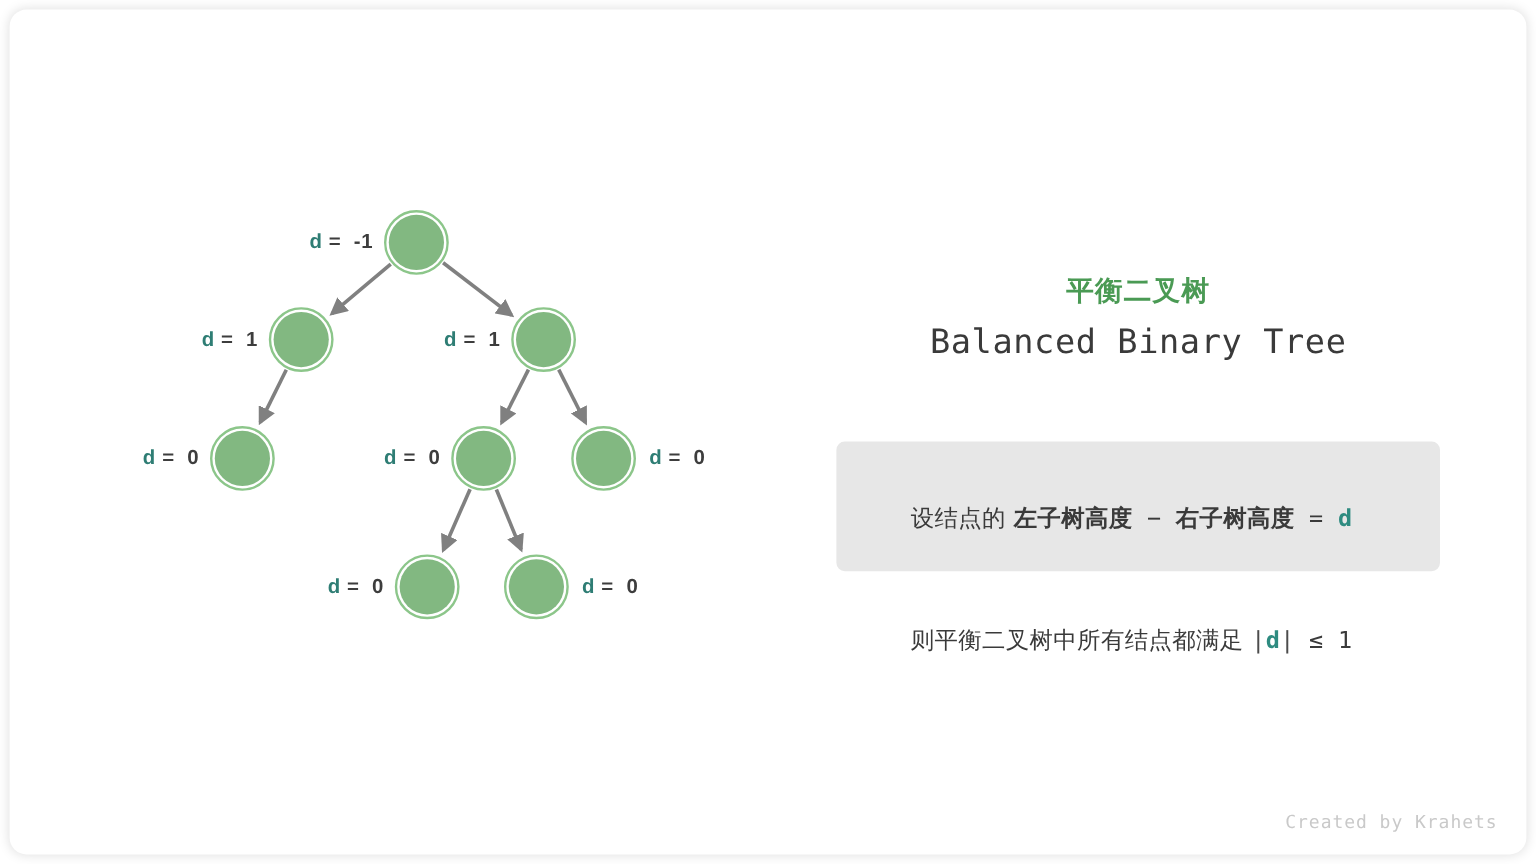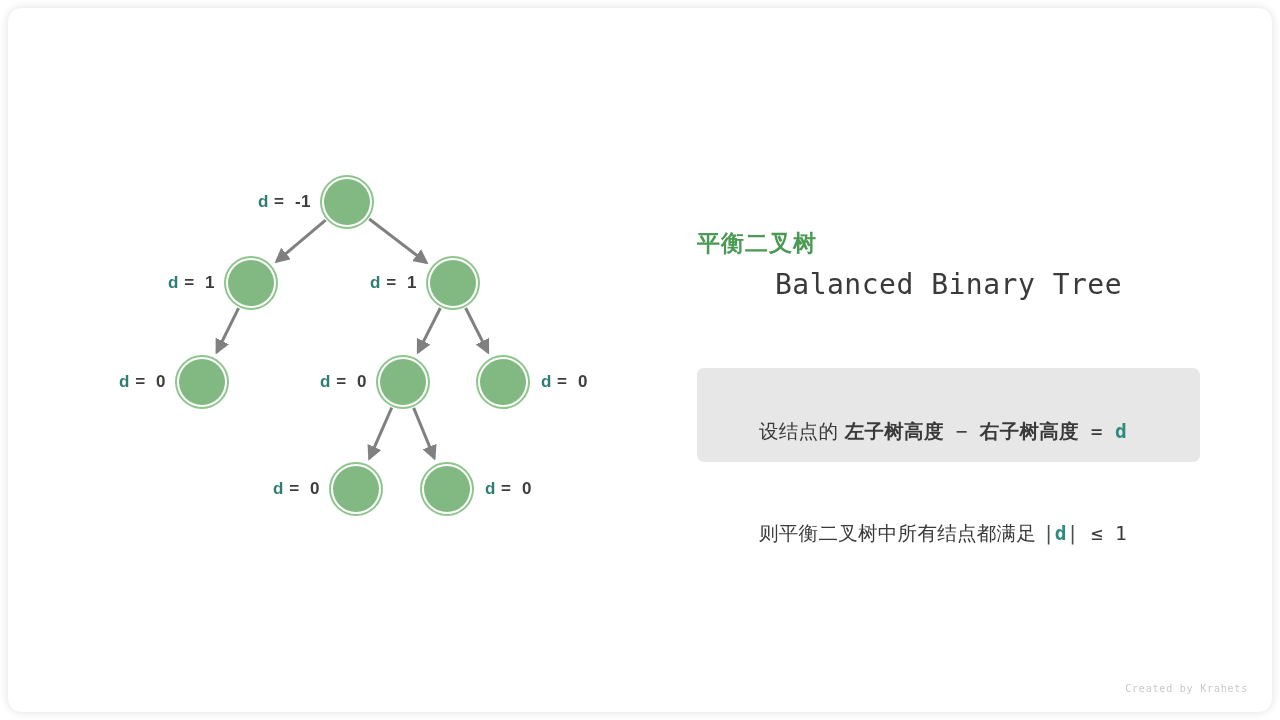--- a/index.html
+++ b/index.html
@@ -52,20 +52,21 @@
   .node-label.left-of { }
 
   
   #panel {
     position: absolute;
     left: 697px;
     top: 228px;
     width: 503px;
   }
   #panel-title {
+    text-align: center;
     font-family: "DejaVu Sans", sans-serif;
     font-size: 23px;
     font-weight: bold;
     color: #4a9a54;
     letter-spacing: 1px;
     line-height: 1;
     padding-top: 4px;
   }
   #panel-subtitle {
     text-align: center;
@@ -74,21 +75,21 @@
     color: #3a3a3a;
     letter-spacing: 0.5px;
     margin-top: 16px;
     line-height: 1;
   }
   #info-box {
     position: absolute;
     left: 697px;
     top: 368px;
     width: 503px;
-    height: 94px;
+    height: 108px;
     background: #e7e7e7;
     border-radius: 7px;
     box-sizing: border-box;
     padding: 13px 0 0 0;
   }
   .info-line {
     font-family: "DejaVu Sans", sans-serif;
     font-size: 19.5px;
     color: #3a3a3a;
     white-space: pre;
@@ -99,21 +100,21 @@
   .info-line .bold { font-weight: bold; }
   .info-line .var  { color: #2e8b80; font-weight: bold; }
   .info-line .mono { font-family: "DejaVu Sans Mono", monospace; }
   .info-line .bar  { color: #4c4c4c; }
 
   #credit {
     position: absolute;
     right: 32px;
     bottom: 26px;
     font-family: "DejaVu Sans Mono", monospace;
-    font-size: 10px;
+    font-size: 15px;
     color: #c9c9c9;
     letter-spacing: 0.8px;
     white-space: pre;
   }
 </style>
 </head>
 <body>
 
 <div id="stage">
   <div id="card"></div>

